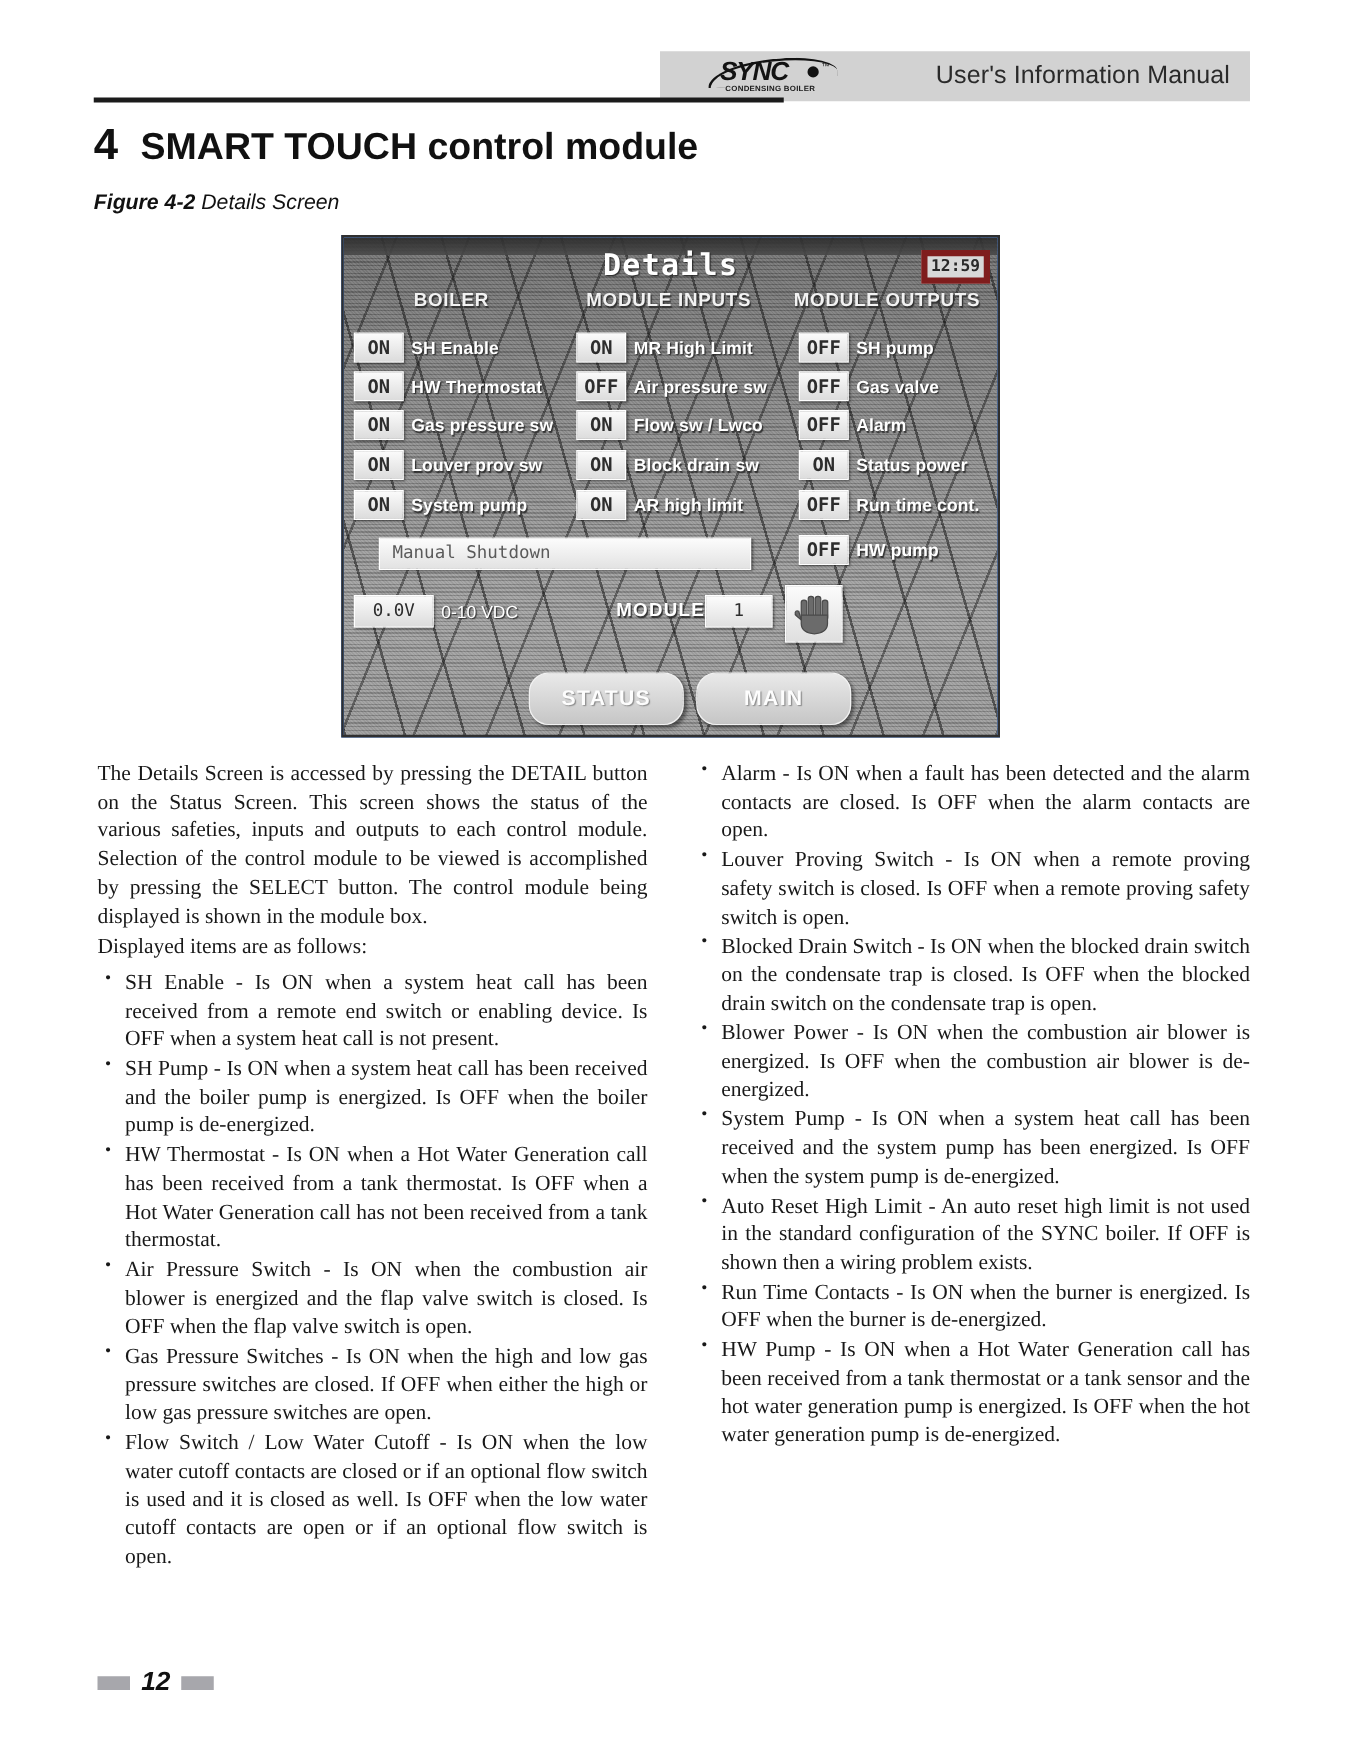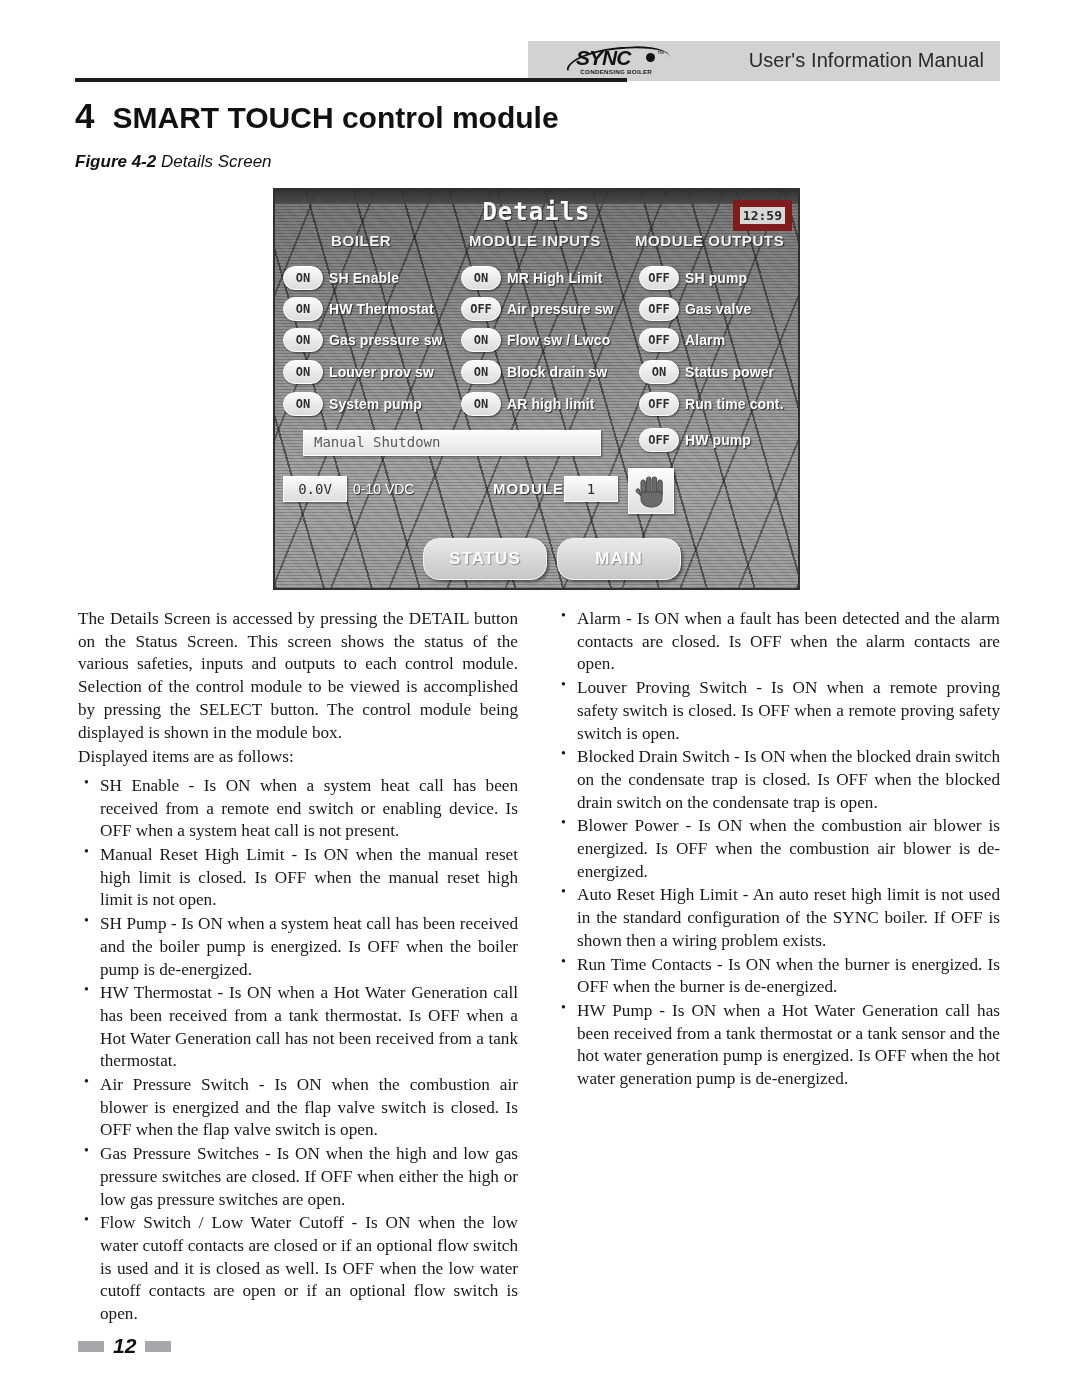--- a/index.html
+++ b/index.html
@@ -103,44 +103,44 @@
     opacity:.9;
   }
   .lcd-title{
     position:absolute;left:0;top:8px;width:100%;text-align:center;
     font-size:24px;font-weight:bold;color:#fff;letter-spacing:1px;
     text-shadow:1px 1px 1px #2a2a2a;
   }
   .lcd-clock{
     position:absolute;right:6px;top:10px;
     background:#d8d8d8;color:#2a2a2a;font-size:13px;font-weight:bold;
-    padding:1px 3px;border:7px solid #7f1d1d;letter-spacing:0px;
+    padding:1px 3px;border:5px solid #7f1d1d;letter-spacing:0px;
   }
   .lcd-colhead{
     position:absolute;top:42px;width:100%;height:20px;color:#f2f2f2;
     font-family:"Liberation Sans",sans-serif;
     font-size:15px;font-weight:bold;letter-spacing:.6px;
     text-shadow:1px 1px 1px #2e2e2e;
     padding-left:43px;
   }
   .lcd-colhead span{position:absolute;}
   .ch1{left:56px;}
   .ch2{left:194px;}
   .ch3{left:360px;text-align:center;}
 
   .row{
     position:absolute;height:30px;
     font-family:"Liberation Sans",sans-serif;
   }
   .pill{
     display:inline-block;vertical-align:middle;
     background:linear-gradient(180deg,#fbfbfb,#dcdcdc);
-    color:#2d2d2d;font-size:12px;font-weight:bold;
+    color:#2d2d2d;font-size:15px;font-weight:bold;
     width:38px;height:22px;line-height:22px;text-align:center;
-    border:1px solid #ffffff;border-radius:12px;
+    border:1px solid #ffffff;border-radius:0;
     box-shadow:1px 1px 2px rgba(0,0,0,.5);
     font-family:"DejaVu Sans Mono", monospace;
   }
   .lbl{
     display:inline-block;vertical-align:middle;margin-left:6px;
     color:#ffffff;font-size:14px;font-weight:bold;letter-spacing:.1px;
     text-shadow:1px 1px 1px #2b2b2b;white-space:nowrap;
   }
 
   .colA{left:8px;}
@@ -350,35 +350,35 @@
       <div class="lcd-btn btn-status">STATUS</div>
       <div class="lcd-btn btn-main">MAIN</div>
     </div>
   </div>
 
   <div class="col col-left">
     <p class="para">The Details Screen is accessed by pressing the DETAIL button on the Status Screen.  This screen shows the status of the various safeties, inputs and outputs to each control module.  Selection of the control module to be viewed is accomplished by pressing the SELECT button.  The control module being displayed is shown in the module box.</p>
     <p class="para" style="margin-top:2px">Displayed items are as follows:</p>
     <ul class="bullets">
       <li>SH Enable -  Is ON when a system heat call has been received from a remote end switch or enabling device.  Is OFF when a system heat call is not present.</li>
-      <li>Manual Reset High Limit - Is ON when the manual reset high limit is closed.  Is OFF when the manual reset high limit is not open.</li>
       <li>SH Pump - Is ON when a system heat call has been received and the boiler pump is energized.  Is OFF when the boiler pump is de-energized.</li>
       <li>HW Thermostat - Is ON when a Hot Water Generation call has been received from a tank thermostat.  Is OFF when a Hot Water Generation call has not been received from a tank thermostat.</li>
       <li>Air Pressure Switch - Is ON when the combustion air blower is energized and the flap valve switch is closed.  Is OFF when the flap valve switch is open.</li>
       <li>Gas Pressure Switches - Is ON when the high and low gas pressure switches are closed.  If OFF when either the high or low gas pressure switches are open.</li>
       <li>Flow Switch / Low Water Cutoff - Is ON when the low water cutoff contacts are closed or if an optional flow switch is used and it is closed as well.  Is OFF when the low water cutoff contacts are open or if an optional flow switch is open.</li>
     </ul>
   </div>
 
   <div class="col col-right">
     <ul class="bullets">
       <li>Alarm - Is ON when a fault has been detected and the alarm contacts are closed.  Is OFF when the alarm contacts are open.</li>
       <li>Louver Proving Switch - Is ON when a remote proving safety switch is closed.  Is OFF when a remote proving safety switch is open.</li>
       <li>Blocked Drain Switch - Is ON when the blocked drain switch on the condensate trap is closed.  Is OFF when the blocked drain switch on the condensate trap is open.</li>
       <li>Blower Power - Is ON when the combustion air blower is energized.  Is OFF when the combustion air blower is de-energized.</li>
+      <li>System Pump - Is ON when a system heat call has been received and the system pump has been energized.  Is OFF when the system pump is de-energized.</li>
       <li>Auto Reset High Limit - An auto reset high limit is not used in the standard configuration of the SYNC boiler.  If OFF is shown then a wiring problem exists.</li>
       <li>Run Time Contacts - Is ON when the burner is energized.  Is OFF when the burner is de-energized.</li>
       <li>HW Pump - Is ON when a Hot Water Generation call has been received from a tank thermostat or a tank sensor and the hot water generation pump is energized.  Is OFF when the hot water generation pump is de-energized.</li>
     </ul>
   </div>
 
   <div class="footer">
     <span class="fbox"></span><span class="fnum">12</span><span class="fbox"></span>
   </div>
 

